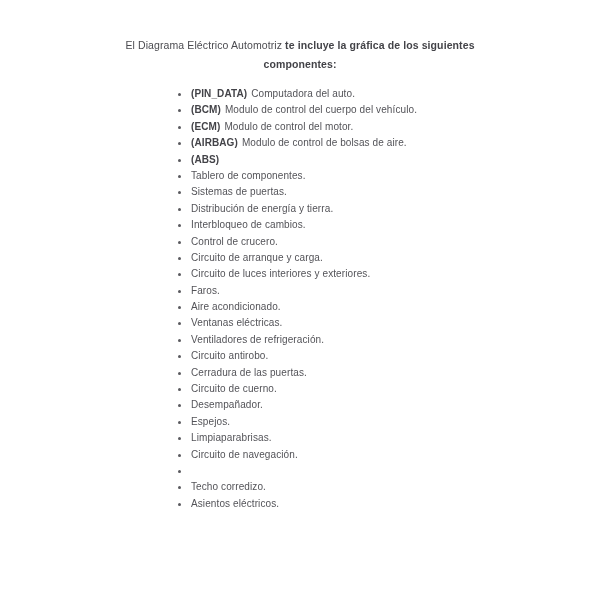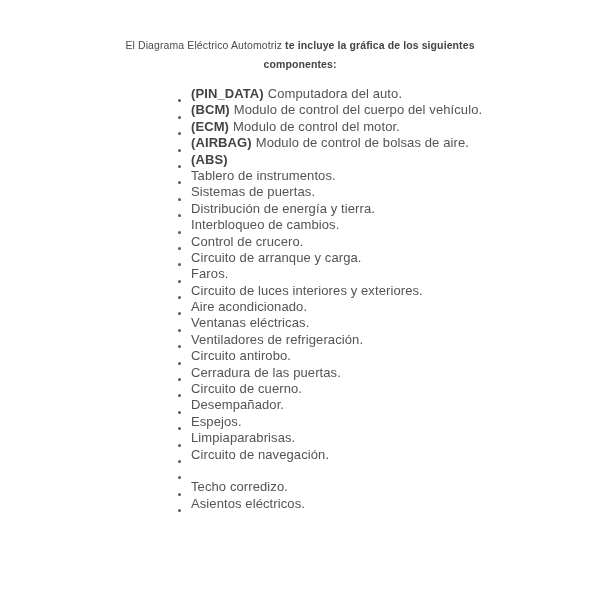--- a/index.html
+++ b/index.html
@@ -34,23 +34,23 @@
   .component-list {
     position: absolute;
     top: 86px;
     left: 178px;
     margin: 0;
     padding: 0;
     list-style: none;
   }
   .component-item {
     display: flex;
-    align-items: flex-end;
+    align-items: flex-start;
     height: 16.4px;
-    font-size: 13px;
+    font-size: 10px;
     line-height: 16.4px;
     color: #535358;
     letter-spacing: 0.1px;
     white-space: nowrap;
   }
   .bullet {
     flex: 0 0 auto;
     width: 3px;
     height: 3px;
     border-radius: 50%;
@@ -102,21 +102,21 @@
     </li>
 
     <li class="component-item">
       <span class="bullet"></span>
       <span class="item-tag">(ABS)</span>
     </li>
 
     <li class="component-item">
       <span class="bullet"></span>
 
-      <span class="item-text">Tablero de instrumentos.</span>
+      <span class="item-text">Tablero de componentes.</span>
     </li>
 
     <li class="component-item">
       <span class="bullet"></span>
 
       <span class="item-text">Sistemas de puertas.</span>
     </li>
 
     <li class="component-item">
       <span class="bullet"></span>
@@ -139,32 +139,32 @@
 
     <li class="component-item">
       <span class="bullet"></span>
 
       <span class="item-text">Circuito de arranque y carga.</span>
     </li>
 
     <li class="component-item">
       <span class="bullet"></span>
 
+      <span class="item-text">Circuito de luces interiores y exteriores.</span>
+    </li>
+
+    <li class="component-item">
+      <span class="bullet"></span>
+
       <span class="item-text">Faros.</span>
     </li>
 
     <li class="component-item">
       <span class="bullet"></span>
 
-      <span class="item-text">Circuito de luces interiores y exteriores.</span>
-    </li>
-
-    <li class="component-item">
-      <span class="bullet"></span>
-
       <span class="item-text">Aire acondicionado.</span>
     </li>
 
     <li class="component-item">
       <span class="bullet"></span>
 
       <span class="item-text">Ventanas eléctricas.</span>
     </li>
 
     <li class="component-item">

